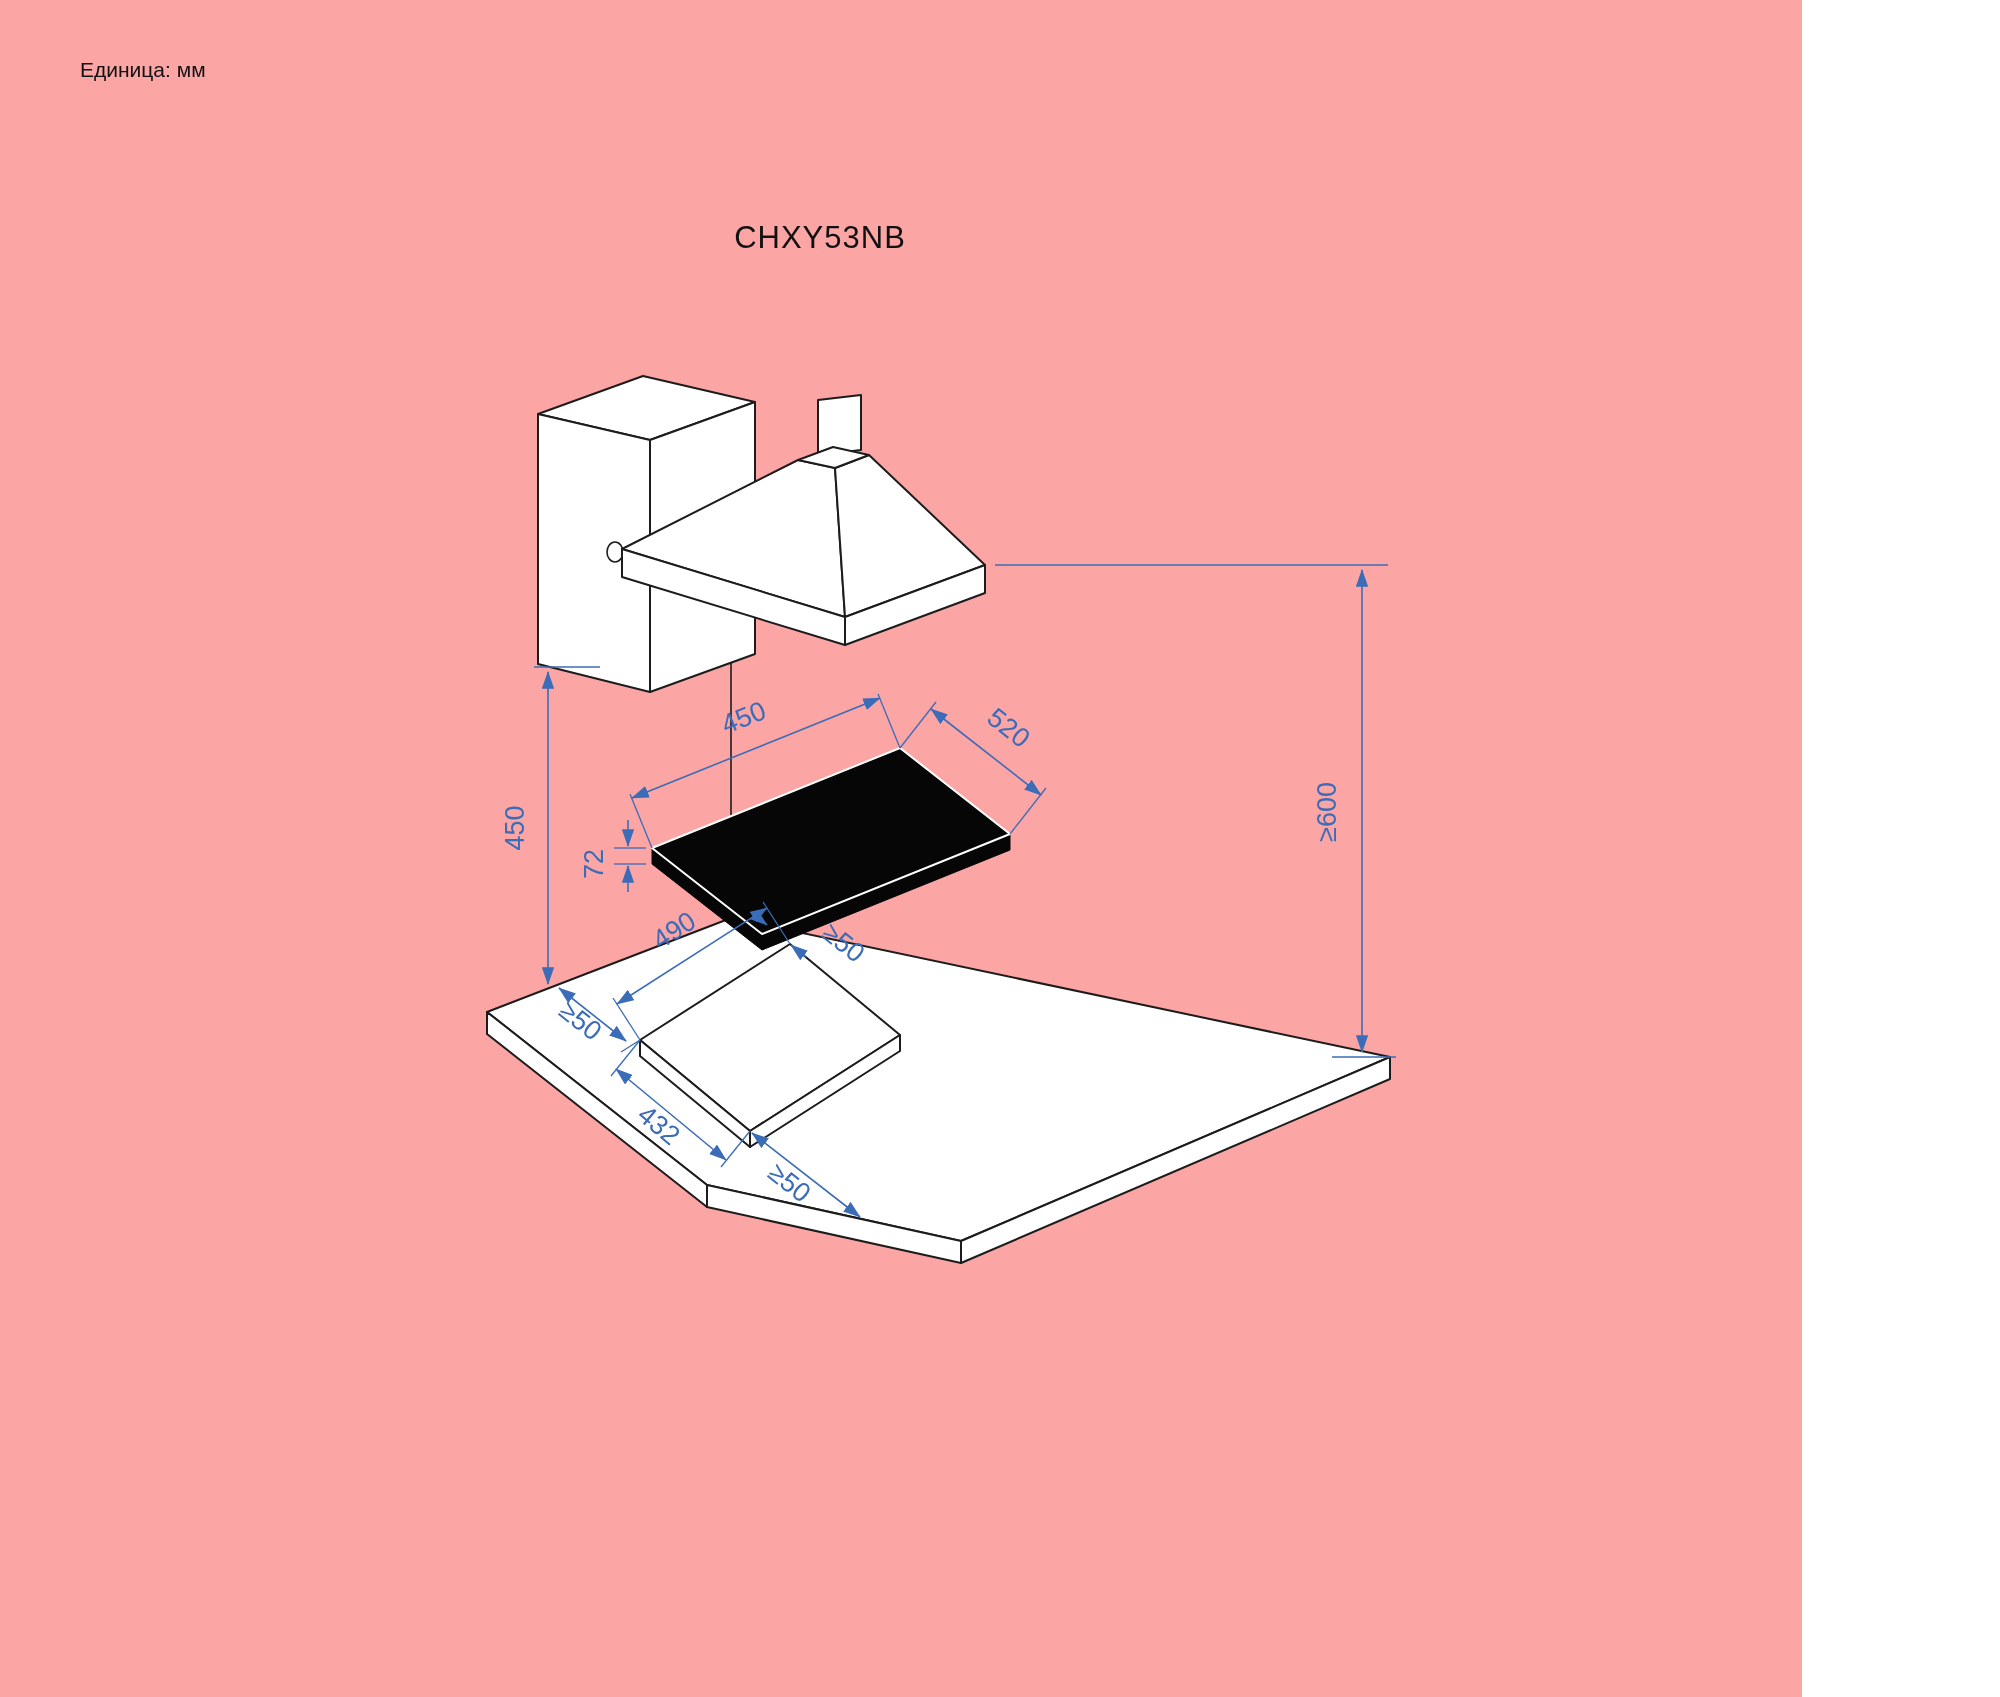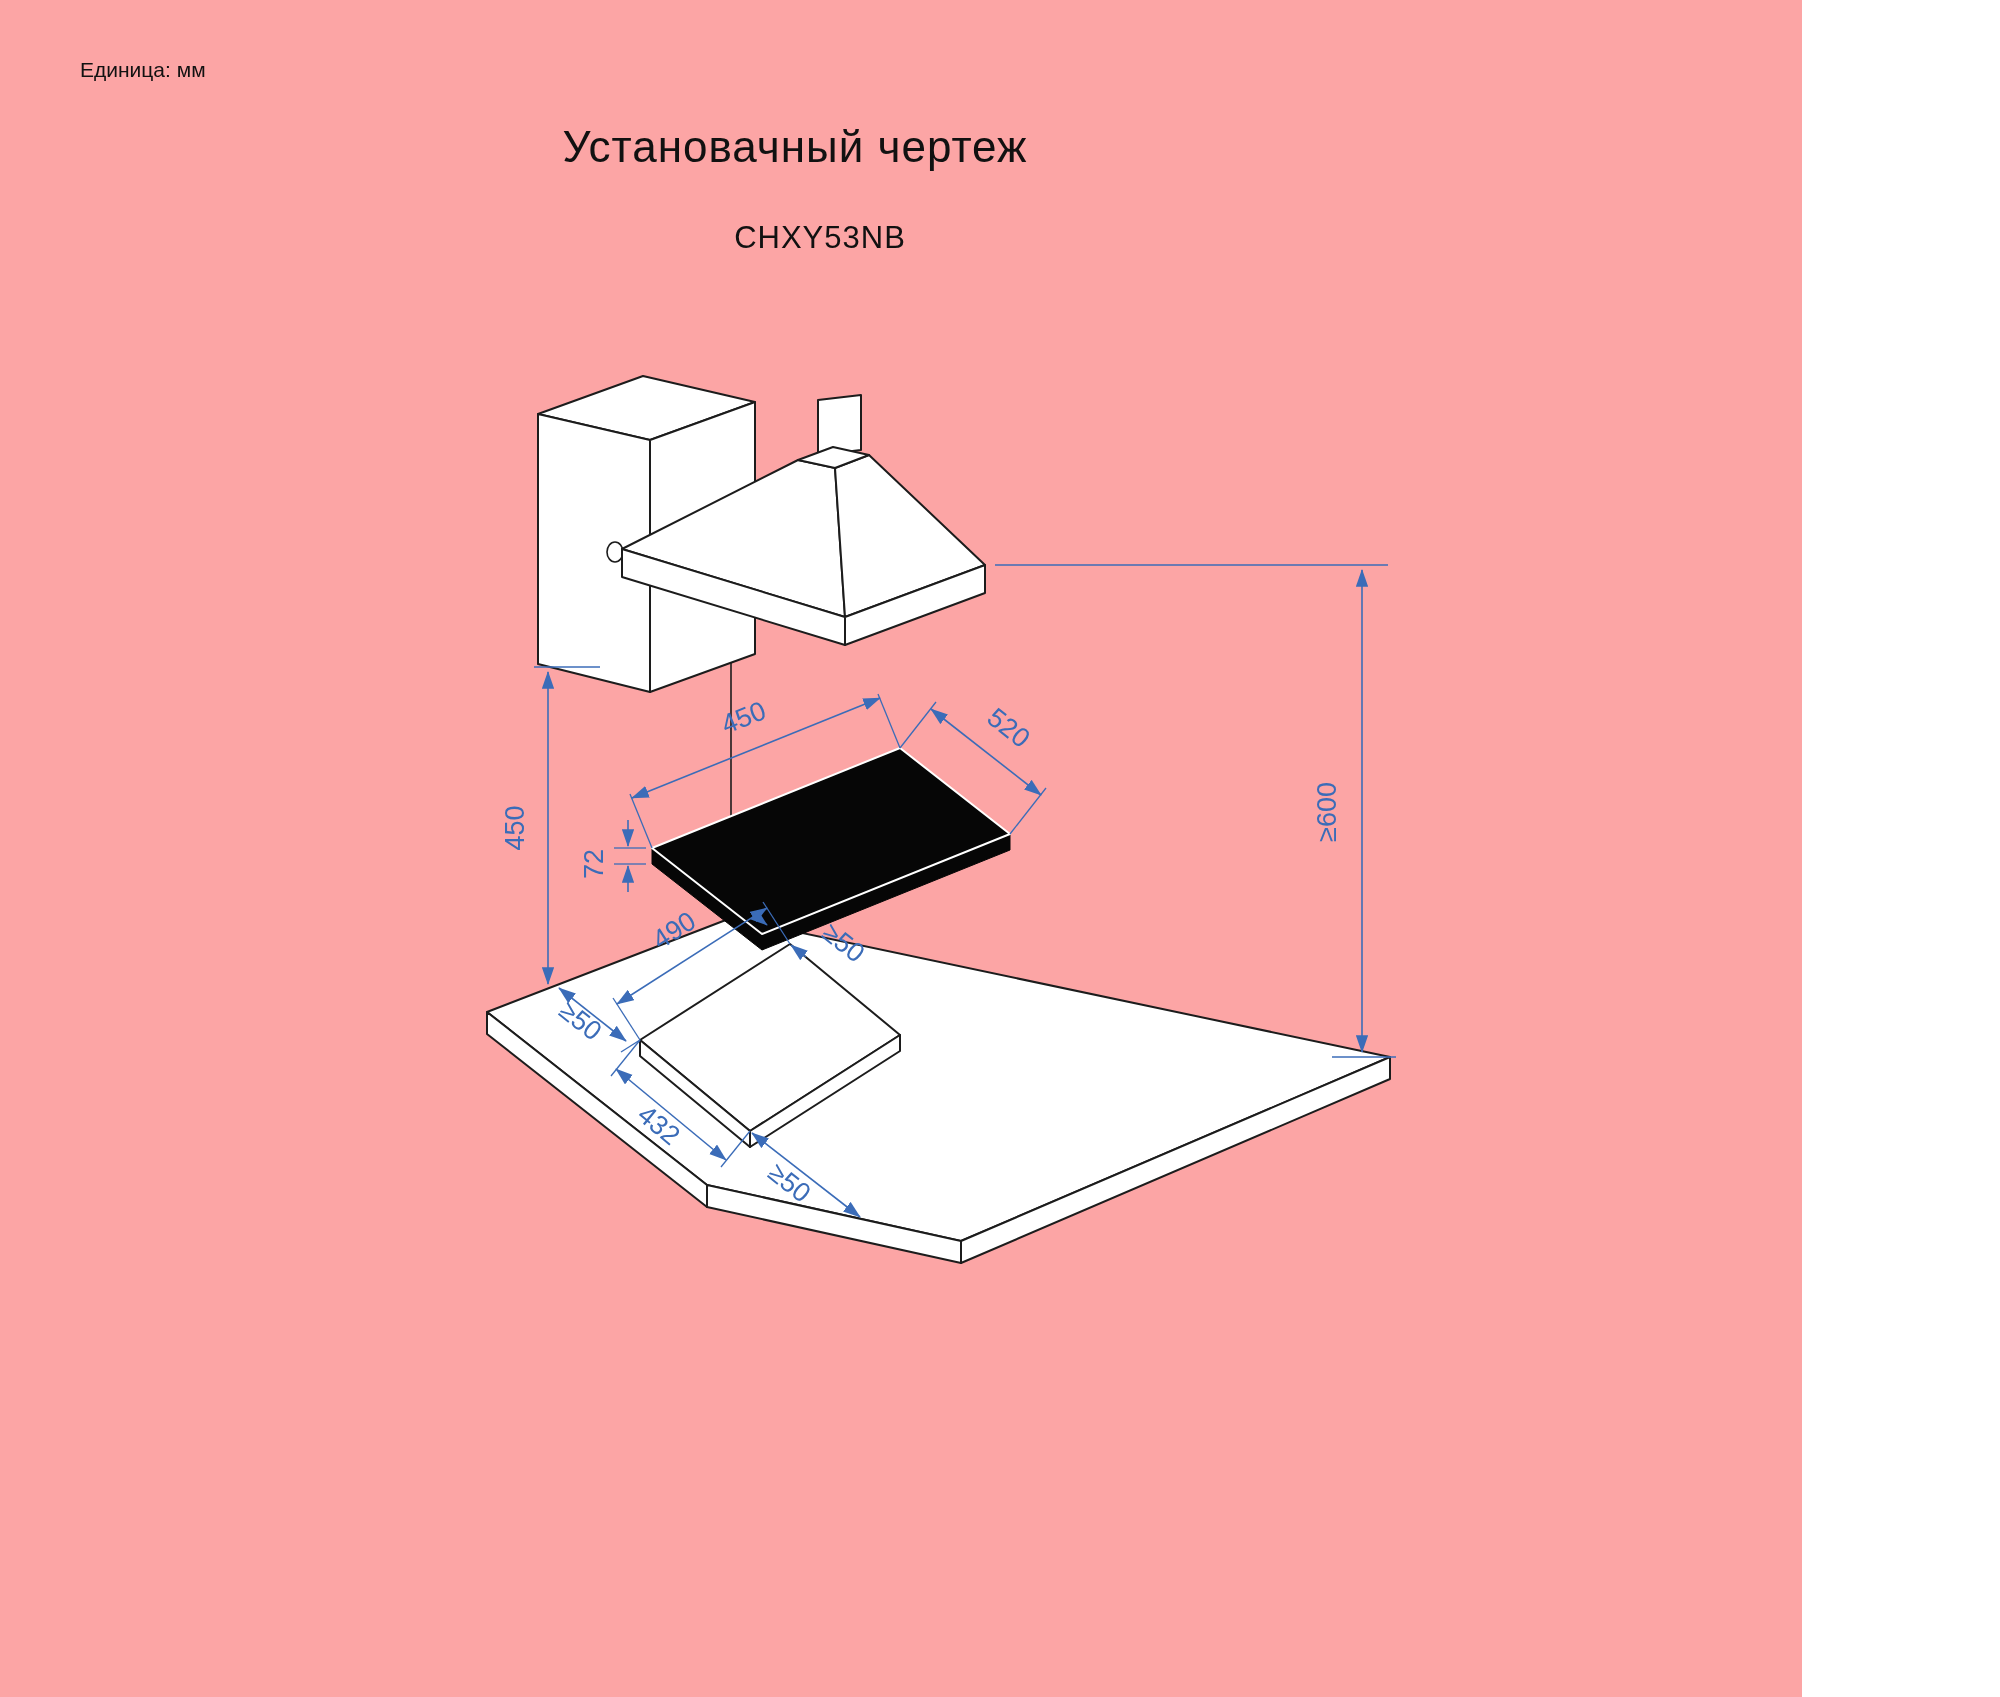--- a/index.html
+++ b/index.html
@@ -49,21 +49,20 @@
     text-anchor:middle;
   }
   .arrf{fill:var(--dim);}
 </style>
 </head>
 <body>
 
 <div class="page">
 
   <div class="unit-label">Единица: мм</div>
-  <div class="title">Установачный чертеж</div>
   <div class="model">CHXY53NB</div>
   <div class="red-badge"></div>
 
   <svg class="drawing" width="2000" height="1697" viewBox="0 0 2000 1697">
     <defs>
       <marker id="arr" viewBox="0 0 10 7" refX="9.5" refY="3.5" markerWidth="11" markerHeight="8" orient="auto-start-reverse">
         <path d="M0,0 L10,3.5 L0,7 Z" class="arrf"></path>
       </marker>
     </defs>
 

